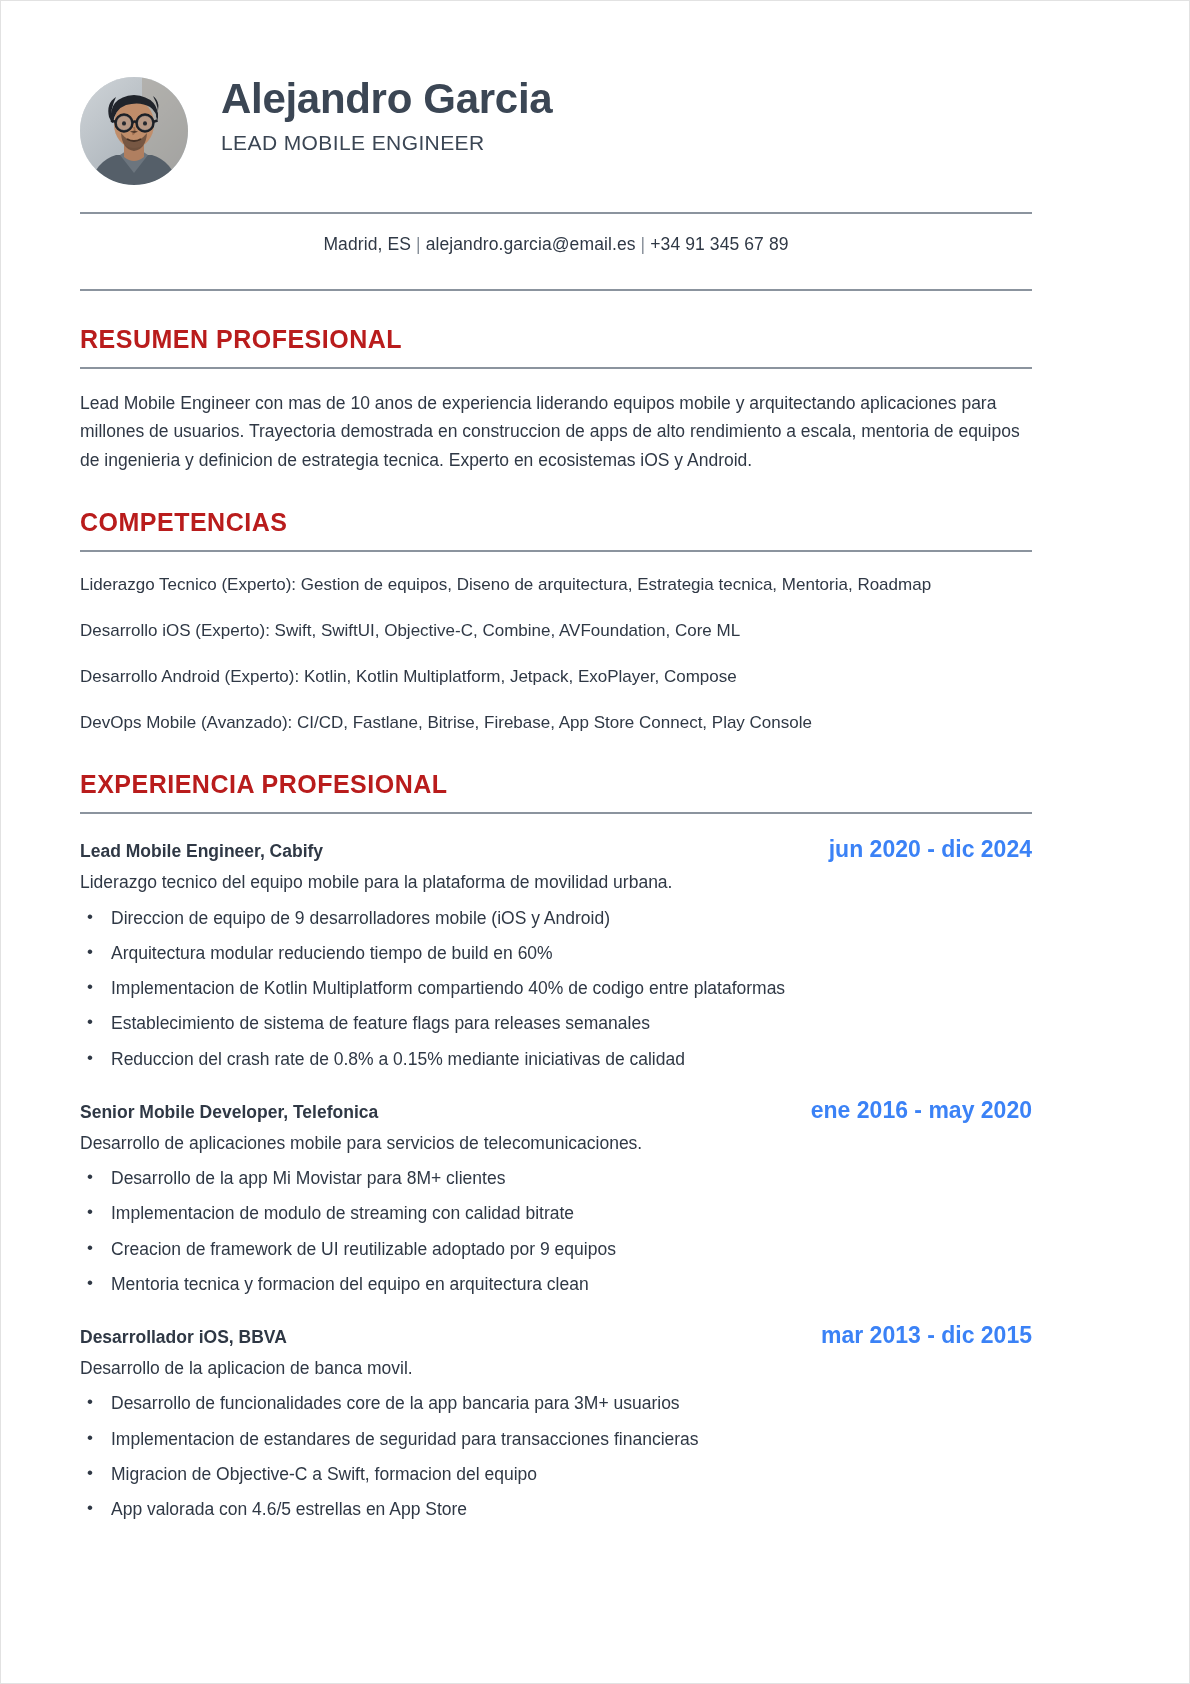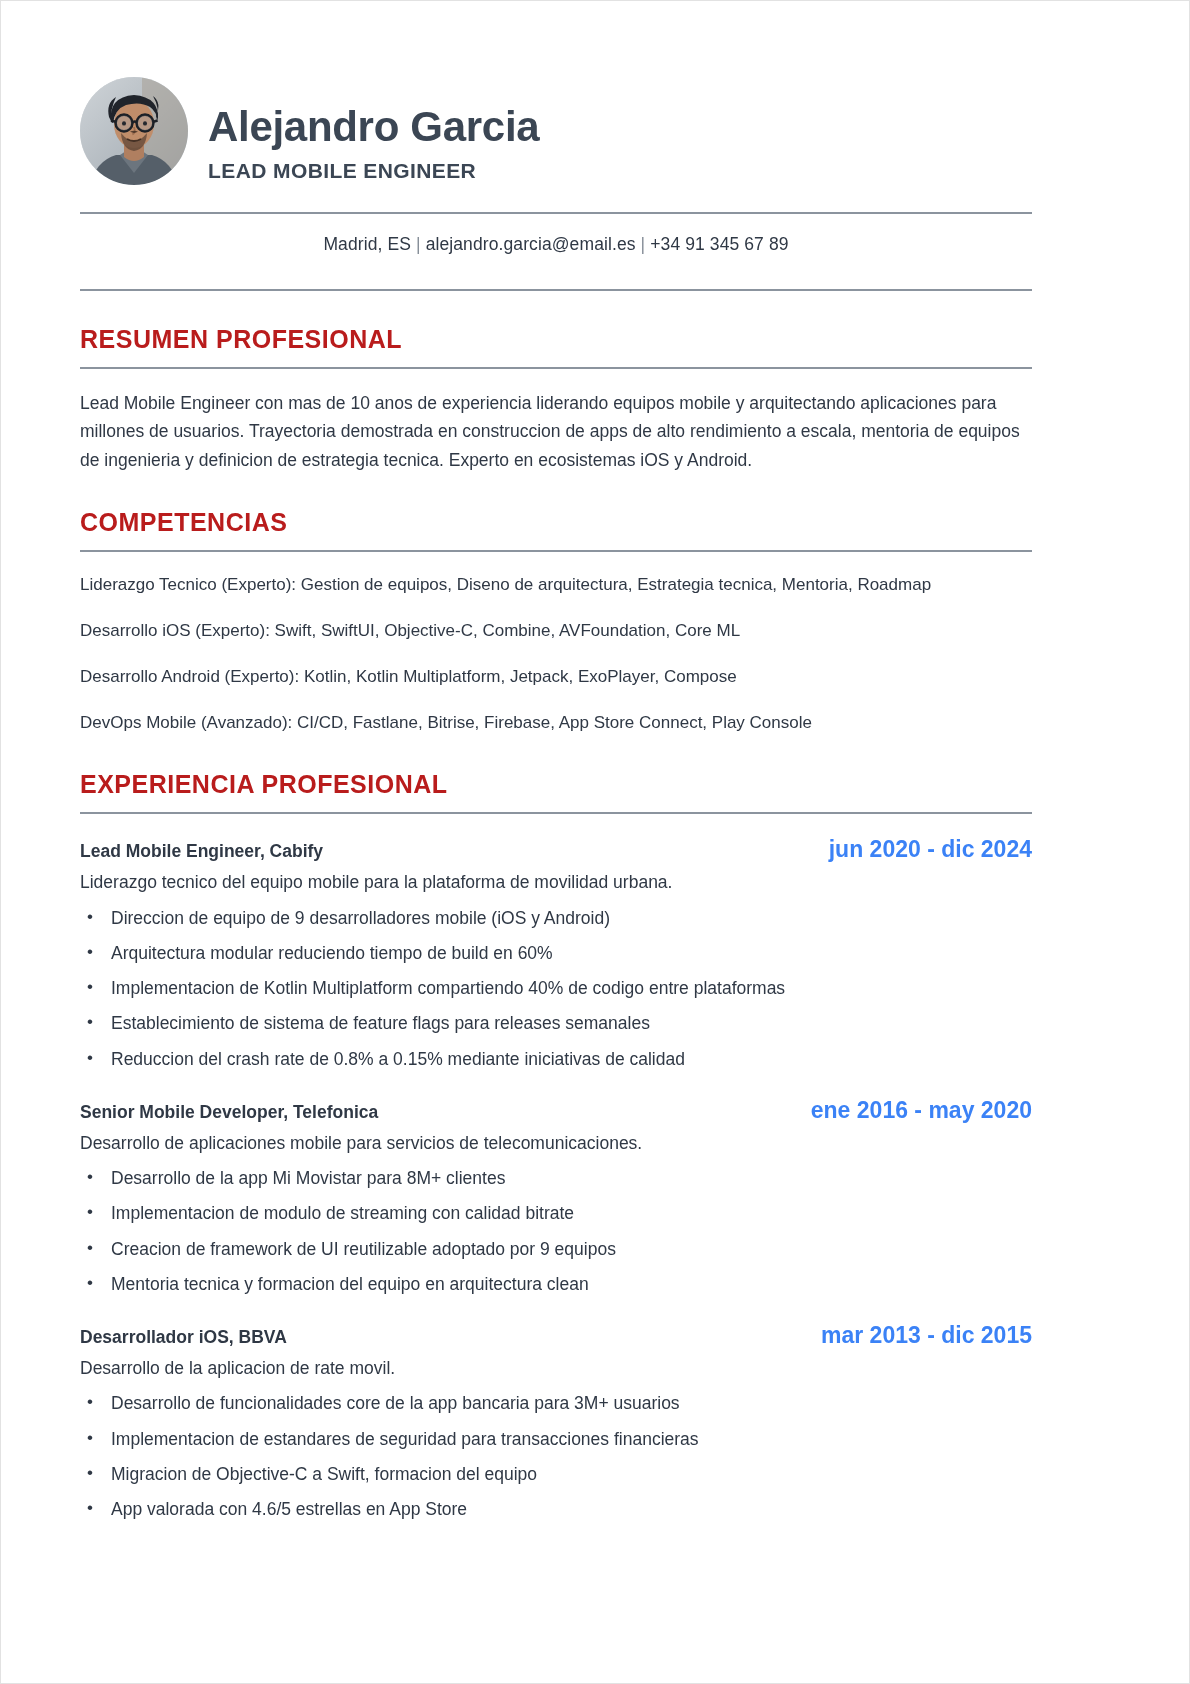--- a/index.html
+++ b/index.html
@@ -21,23 +21,23 @@
   .sheet {
     position: absolute;
     left: 79px;
     top: 0;
     width: 952px;
   }
 
   
   .header {
     display: flex;
-    align-items: flex-end;
+    align-items: flex-start;
     padding-top: 76px;
-    gap: 20px;
+    gap: 33px;
   }
   .avatar {
     width: 108px;
     height: 108px;
     border-radius: 50%;
     overflow: hidden;
     flex: 0 0 108px;
     background: #b9bfc4;
     position: relative;
     box-shadow: 0 0 0 1px #dadee1 inset;
@@ -48,21 +48,21 @@
   .name {
     font-size: 42px;
     font-weight: bold;
     color: #3b4654;
     letter-spacing: -0.3px;
     line-height: 1.05;
     margin: 0 0 10px 0;
   }
   .subtitle {
     font-size: 21px;
-    font-weight: bold;
+    font-weight: normal;
     color: #3b4654;
     letter-spacing: 0.4px;
     margin: 0;
   }
 
   .rule {
     height: 0;
     border-top: 2px solid #8b949e;
     margin: 0;
   }
@@ -269,21 +269,21 @@
               <li><span class="bullet-dot">•</span><span>Implementacion de modulo de streaming con calidad bitrate</span></li>
               <li><span class="bullet-dot">•</span><span>Creacion de framework de UI reutilizable adoptado por 9 equipos</span></li>
               <li><span class="bullet-dot">•</span><span>Mentoria tecnica y formacion del equipo en arquitectura clean</span></li>
             </ul>
           </div>
           <div class="job">
             <div class="job-head">
               <div class="job-title">Desarrollador iOS, BBVA</div>
               <div class="job-dates">mar 2013 - dic 2015</div>
             </div>
-            <div class="job-desc">Desarrollo de la aplicacion de rate movil.</div>
+            <div class="job-desc">Desarrollo de la aplicacion de banca movil.</div>
             <ul class="bullets">
               <li><span class="bullet-dot">•</span><span>Desarrollo de funcionalidades core de la app bancaria para 3M+ usuarios</span></li>
               <li><span class="bullet-dot">•</span><span>Implementacion de estandares de seguridad para transacciones financieras</span></li>
               <li><span class="bullet-dot">•</span><span>Migracion de Objective-C a Swift, formacion del equipo</span></li>
               <li><span class="bullet-dot">•</span><span>App valorada con 4.6/5 estrellas en App Store</span></li>
             </ul>
           </div>
         </div>
     </div>
 

